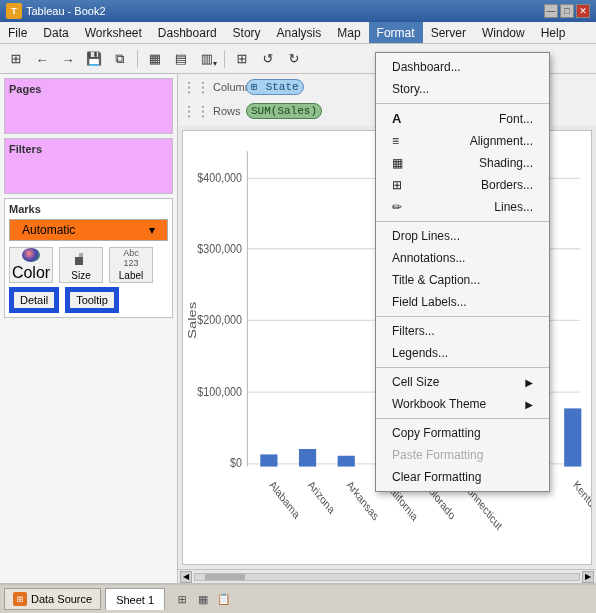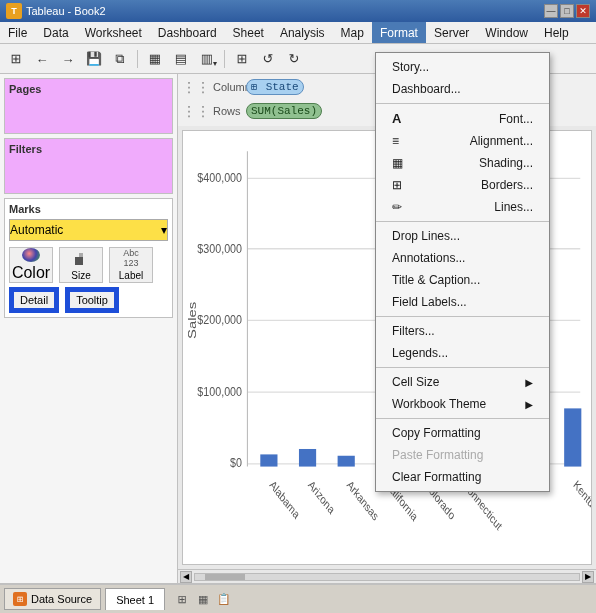--- a/index.html
+++ b/index.html
@@ -145,22 +145,22 @@
       border: 1px solid #c0c0c0;
       background: white;
       padding: 4px;
     }
     .marks-dropdown {
       width: 100%;
       height: 22px;
       display: flex;
       align-items: center;
       border: 1px solid #aaa;
-      background: #fde047;
-      padding: 0 0;
+      background: #f97316;
+      padding: 0 12px;
       margin-bottom: 6px;
       cursor: pointer;
       justify-content: space-between;
     }
     .marks-icons {
       display: flex;
       gap: 6px;
       margin-bottom: 4px;
     }
     .mark-btn {
@@ -399,21 +399,21 @@
     <div class="title-btn">□</div>
     <div class="title-btn close">✕</div>
   </div>
 </div>
 
 <div class="menu-bar">
   <div class="menu-item">File</div>
   <div class="menu-item">Data</div>
   <div class="menu-item">Worksheet</div>
   <div class="menu-item">Dashboard</div>
-  <div class="menu-item">Sheet</div>
+  <div class="menu-item">Story</div>
   <div class="menu-item">Analysis</div>
   <div class="menu-item">Map</div>
   <div class="menu-item active">Format</div>
   <div class="menu-item">Server</div>
   <div class="menu-item">Window</div>
   <div class="menu-item">Help</div>
 </div>
 
 <div class="toolbar">
   <div class="toolbar-btn">⊞</div>
@@ -564,24 +564,24 @@
   </div>
   <div class="tab-icons">
     <div class="tab-icon-btn">⊞</div>
     <div class="tab-icon-btn">▦</div>
     <div class="tab-icon-btn">📋</div>
   </div>
 </div>
 
 <div class="dropdown-menu">
   <div class="dropdown-item">
+    <span>Dashboard...</span>
+  </div>
+  <div class="dropdown-item">
     <span>Story...</span>
-  </div>
-  <div class="dropdown-item">
-    <span>Dashboard...</span>
   </div>
   <div class="dropdown-sep"></div>
   <div class="dropdown-item">
     <span style="width:20px;font-size:13px;font-weight:bold;display:inline-block;">A</span>
     <span>Font...</span>
   </div>
   <div class="dropdown-item">
     <span style="width:20px;display:inline-block;">≡</span>
     <span>Alignment...</span>
   </div>

